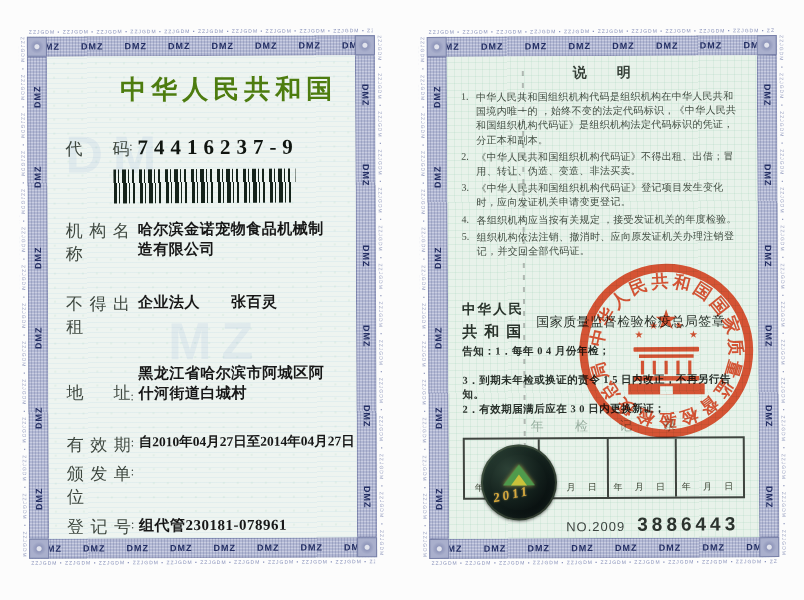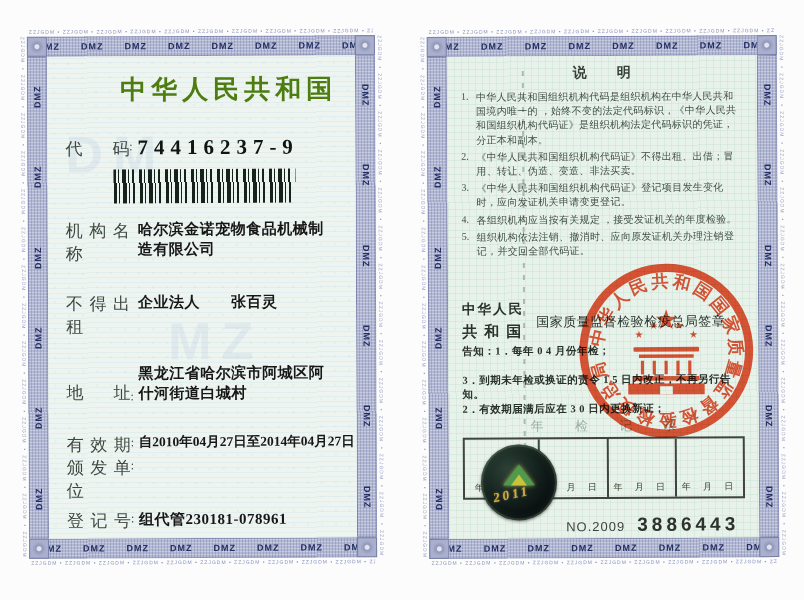--- a/index.html
+++ b/index.html
@@ -69,21 +69,21 @@
   .code-row .fvalue{font-size:21px;letter-spacing:6px;width:auto;white-space:nowrap;margin-top:-4px;color:#101510;}
   .barcode{margin:8px 0 0 48px;width:182px;height:34px;background:
     repeating-linear-gradient(90deg,#15231b 0 3px,transparent 3px 5px,#15231b 5px 6px,
       transparent 6px 9px,#15231b 9px 13px,transparent 13px 15px,#15231b 15px 16px,
       transparent 16px 19px,#15231b 19px 21px,transparent 21px 26px);}
   .row-name{margin-top:16px;}
   .row-type{margin-top:27px;}
   .row-addr{margin-top:25px;align-items:flex-end;}
   .row-valid{margin-top:29px;}
   .row-valid .fvalue{width:auto;white-space:nowrap;font-size:13.5px;letter-spacing:0;}
-  .row-issuer{margin-top:0;font-family:Liberation Serif, serif;}
+  .row-issuer{margin-top:6px;font-family:Liberation Serif, serif;}
   .row-reg{margin-top:7px;}
 
   
   .back-content{position:absolute;inset:20px;padding:6px 14px 0;box-sizing:border-box;}
   .back-header{text-align:center;font-size:14px;font-weight:bold;color:#353f37;
     letter-spacing:30px;padding-left:30px;margin-top:2px;}
   .notes{margin-top:8px;}
   .note{display:flex;margin-bottom:3px;}
   .note-num{flex:none;width:15px;font-size:10px;color:#434e43;}
   .note-text{flex:1;font-size:10px;color:#434e43;line-height:1.42;letter-spacing:.3px;}

